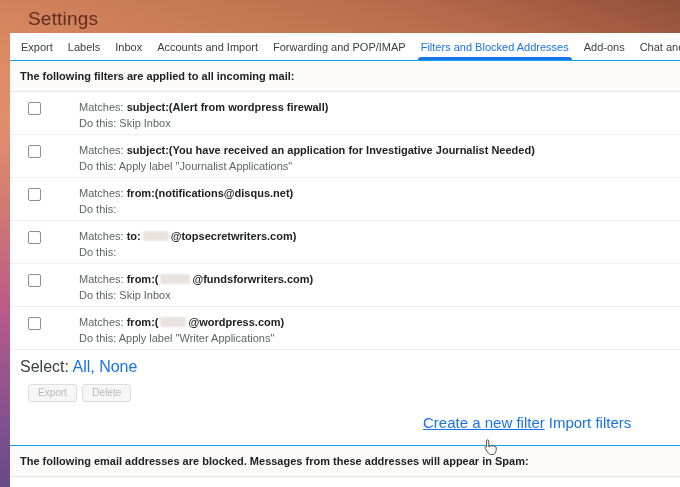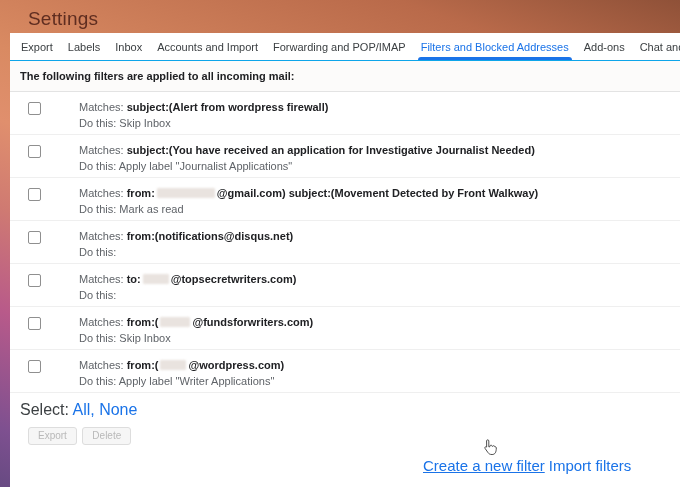--- a/index.html
+++ b/index.html
@@ -106,27 +106,20 @@
       <div class="row">
         <div class="checkbox"></div>
         <div class="row-text">
           <div>Matches: <b>subject:(You have received an application for Investigative Journalist Needed)</b></div>
           <div>Do this: Apply label "Journalist Applications"</div>
         </div>
       </div>
       <div class="row">
         <div class="checkbox"></div>
         <div class="row-text">
-          <div>Matches: <b>from:</b><span class="redacted" style="width: 58px;"></span><b>@gmail.com) subject:(Movement Detected by Front Walkway)</b></div>
-          <div>Do this: Mark as read</div>
-        </div>
-      </div>
-      <div class="row">
-        <div class="checkbox"></div>
-        <div class="row-text">
           <div>Matches: <b>from:(notifications@disqus.net)</b></div>
           <div>Do this:</div>
         </div>
       </div>
       <div class="row">
         <div class="checkbox"></div>
         <div class="row-text">
           <div>Matches: <b>to:</b><span class="redacted" style="width: 26px;"></span><b>@topsecretwriters.com)</b></div>
           <div>Do this:</div>
         </div>

